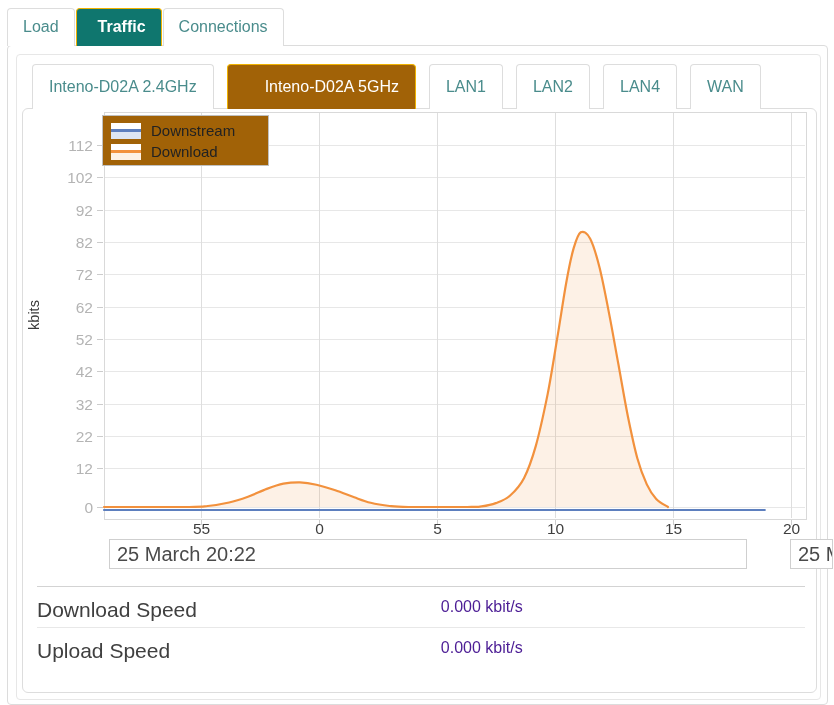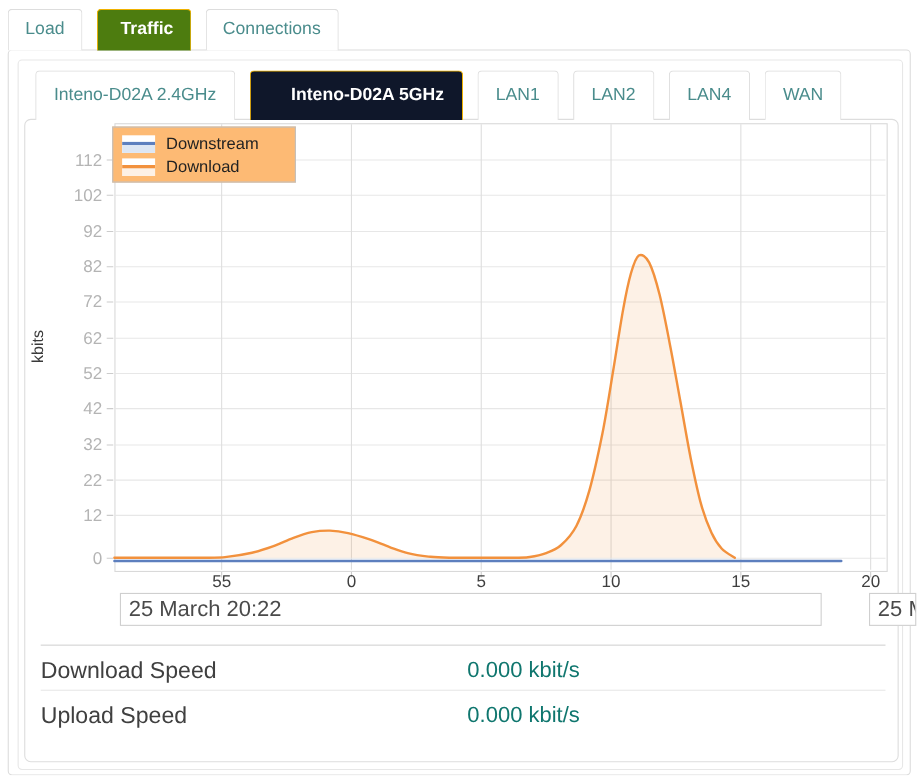--- a/index.html
+++ b/index.html
@@ -6,45 +6,45 @@
   html,body { background:#fff; }
   .page {
     position:relative; width:834px; height:705px; overflow:hidden;
     background:#fff; font-family:"Liberation Sans", sans-serif;
   }
   
   .main-tabs { position:absolute; left:7px; top:8px; display:flex; z-index:5; }
   .main-tab {
     height:38px; line-height:36px; padding:0 15px; font-size:16px;
     color:#4a8c8c; background:#fff; border:1px solid #ddd; border-bottom:none;
-    border-radius:4px 4px 0 0; margin-right:13px; cursor:pointer; white-space:nowrap;
+    border-radius:4px 4px 0 0; margin-right:1px; cursor:pointer; white-space:nowrap;
   }
-  .main-tab.active { background:#4d7c0f; border-color:#efb201; color:#fff; font-weight:bold;padding-left:21px; }
+  .main-tab.active { background:#0f766e; border-color:#efb201; color:#fff; font-weight:bold;padding-left:21px; }
   
   .outer-panel { position:absolute; left:7px; right:6px; top:45px; bottom:0;
     border:1px solid #dcdcdc; border-radius:4px; background:#fff; }
   .inner-panel { position:absolute; left:8px; right:6px; top:8px; bottom:4px;
     border:1px solid #e7e7e7; border-radius:4px; background:#fff; }
   
   .iface-tabs { position:absolute; left:15px; top:9px; height:45px; display:flex; z-index:4; align-items:flex-start; }
   .iface-tab {
     height:45px; line-height:43px; padding:0 16px; font-size:16px;
     color:#4a8c8c; background:#fff; border:1px solid #ddd; border-bottom:none;
     border-radius:4px 4px 0 0; margin-right:13px; cursor:pointer; white-space:nowrap;
   }
-  .iface-tab.active { background:#0f172a; border-color:#efb201; color:#fff; font-weight:bold;padding-left:37px; }
+  .iface-tab.active { background:#a16207; border-color:#efb201; color:#fff; font-weight:normal;padding-left:37px; }
   
   .card { position:absolute; left:5px; right:3px; top:53px; bottom:6px;
     border:1px solid #ddd; border-radius:6px; background:#fff; z-index:1; }
   .chart-wrap { position:absolute; left:0; top:1px; width:794px; height:460px; }
   .chart-wrap svg { display:block; }
   
   .legend {
     position:absolute; left:79px; top:5px; width:167px;
-    background:#fdba74; border:1px solid #c0c0c0; padding:6px 8px 5px 8px; z-index:2;
+    background:#a16207; border:1px solid #c0c0c0; padding:6px 8px 5px 8px; z-index:2;
   }
   .legend-row { display:flex; align-items:center; margin-bottom:4px; }
   .legend-row:last-child { margin-bottom:0; }
   .legend-swatch { width:30px; height:16px; background:#fff; overflow:hidden; flex:0 0 30px; }
   .legend-swatch .ln { height:3px; margin-top:6px; }
   .legend-swatch .fl { height:7px; }
   .legend-label { font-size:15px; color:#222; margin-left:10px; }
   
   .date-band { position:absolute; left:0; top:429px; width:794px; height:30px; }
   .date-cell {
@@ -52,21 +52,21 @@
     font-size:20px; color:#4a4a4a; line-height:28px; padding-left:7px;
     overflow:hidden; white-space:nowrap;
   }
   .date-cell.left  { left:86px;  width:638px; }
   .date-cell.right { left:723px; width:43px; border-left:1px solid #cfcfcf;margin-left:44px; }
   
   .stats { position:absolute; left:14px; right:11px; top:477px; }
   .stats-row { display:flex; height:41px; border-top:1px solid #e8e8e8; padding-top:11px; }
   .stats-row:first-child { border-top:1px solid #d3d3d3; }
   .stats-label { flex:0 0 50.5%; font-size:21px; color:#404040; }
-  .stats-value { font-size:20px; color:#0f766e; }
+  .stats-value { font-size:16px; color:#4c1d95;margin-left:16px; }
 </style>
 </head>
 <body>
 
 <div class="page">
 
   <nav class="main-tabs" id="main-tabs">
       <div class="main-tab">Load</div>
       <div class="main-tab active">Traffic</div>
       <div class="main-tab">Connections</div>

